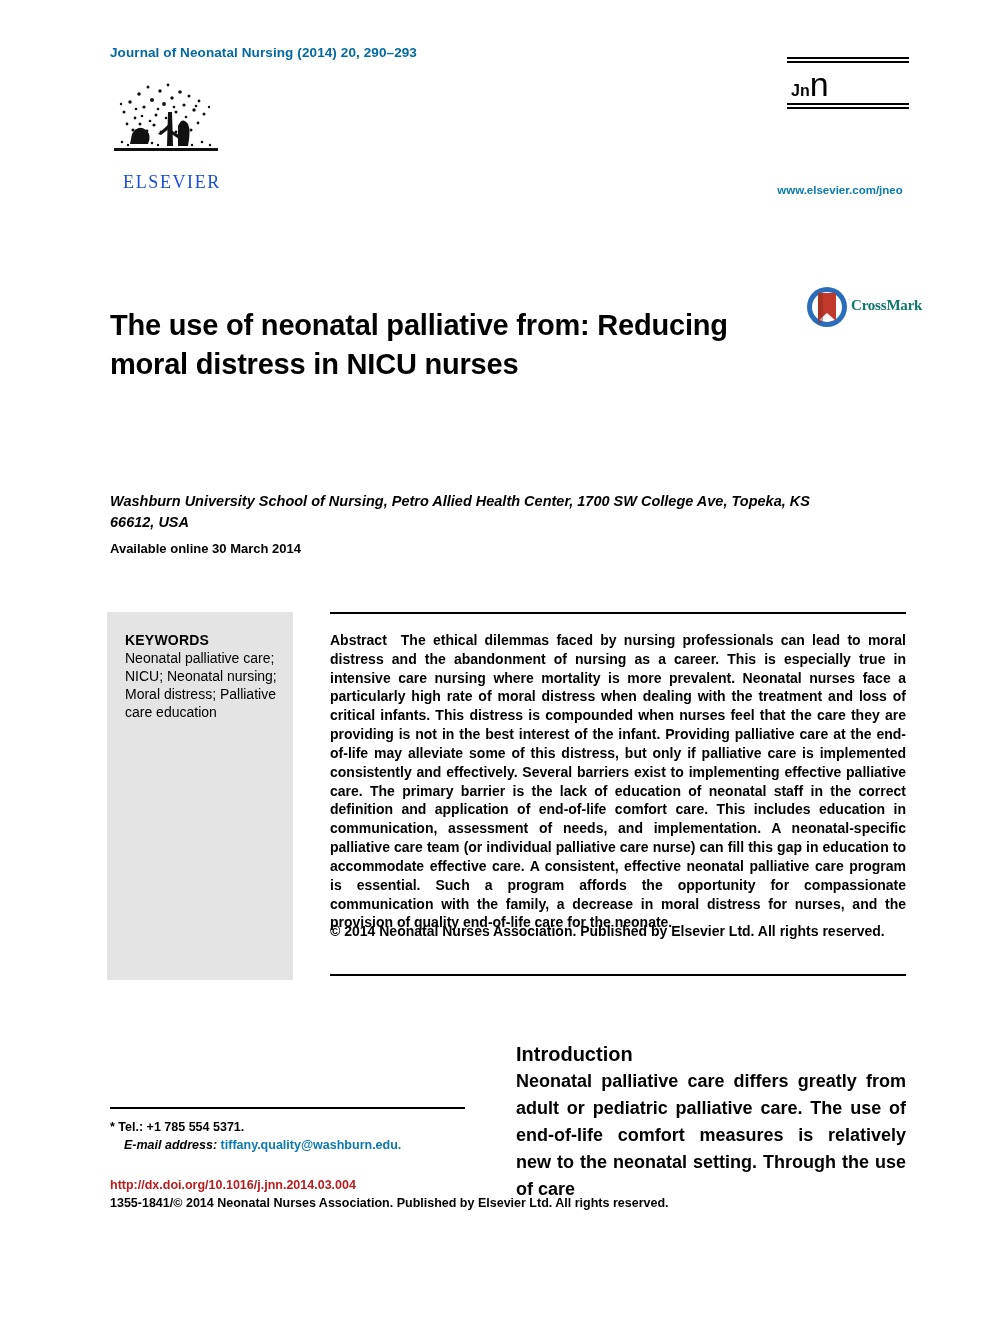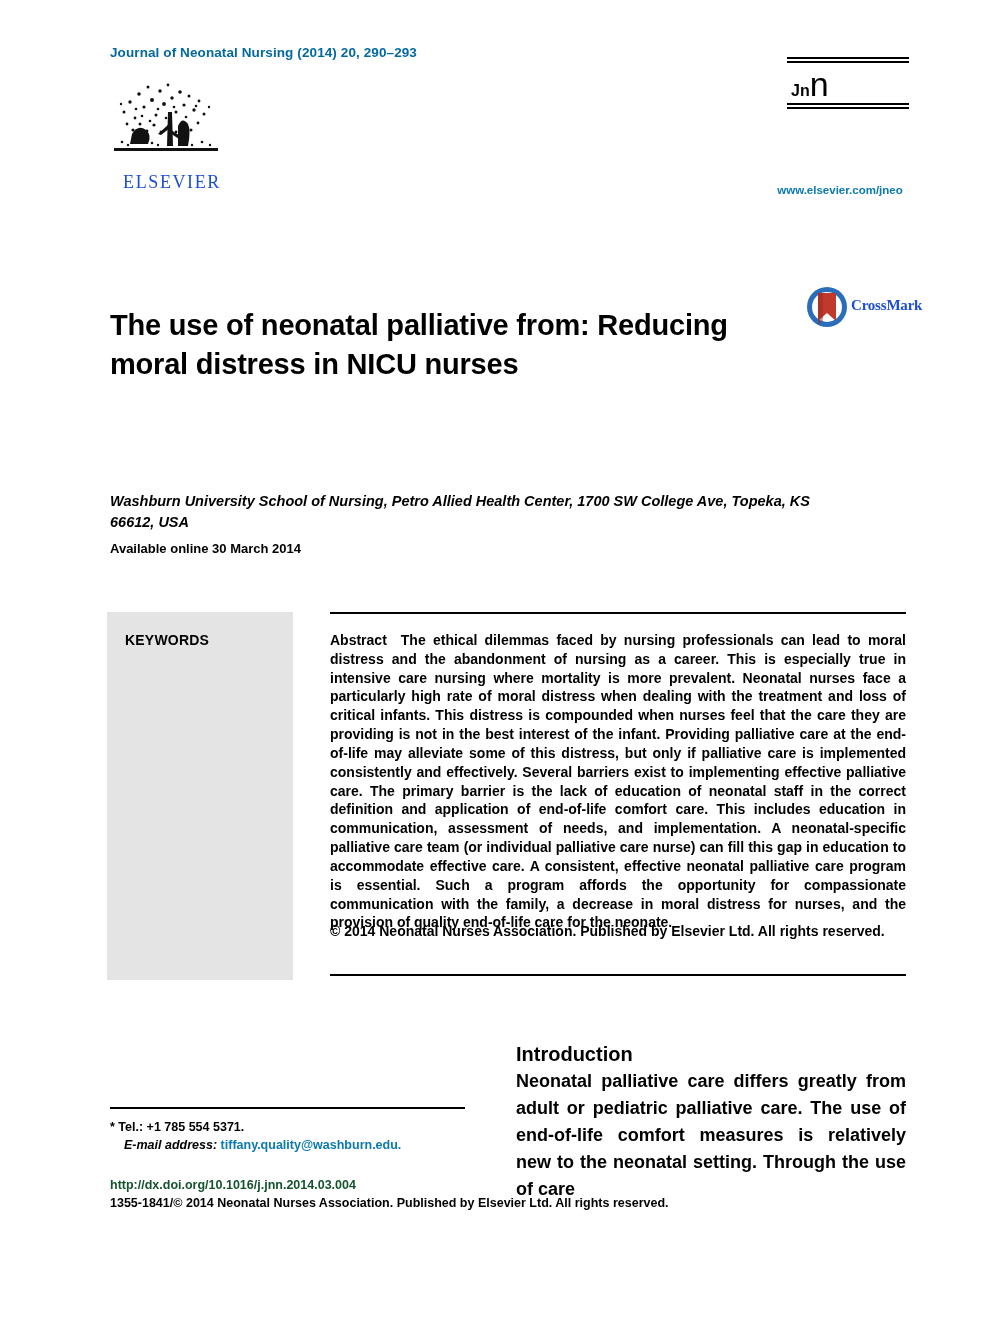--- a/index.html
+++ b/index.html
@@ -103,21 +103,21 @@
     width: 105px;
     height: 45px;
   }
   .crossmark-text {
     position: absolute;
     left: 46px;
     top: 12px;
     font-family: "Liberation Serif", serif;
     font-size: 15px;
     font-weight: bold;
-    color: #1d4ed8;
+    color: #0f766e;
     letter-spacing: -0.2px;
     text-align: right;
   }
 
   .authors {
     position: absolute;
     left: 110px;
     top: 397px;
     width: 700px;
     font-size: 19px;
@@ -248,21 +248,21 @@
     text-decoration: none;
   }
 
   
   .doi {
     position: absolute;
     left: 110px;
     top: 1178px;
     font-size: 12.5px;
     font-weight: bold;
-    color: #14532d;
+    color: #b91c1c;
   }
   .issn-line {
     position: absolute;
     left: 110px;
     top: 1196px;
     font-size: 12.5px;
     font-weight: bold;
     color: #000;
   }
 </style>
@@ -364,20 +364,21 @@
     <span class="crossmark-text">CrossMark</span>
   </div>
 
 
   <div class="affiliation">Washburn University School of Nursing, Petro Allied Health Center, 1700 SW College Ave, Topeka, KS 66612, USA</div>
 
   <div class="avail-online">Available online 30 March 2014</div>
 
   <div class="keywords-box">
     <div class="keywords-heading">KEYWORDS</div>
+    <div class="keywords-list">Neonatal palliative care; NICU; Neonatal nursing; Moral distress; Palliative care education</div>
   </div>
 
   <div class="abstract-rule-top"></div>
   <div class="abstract">
     <span class="abstract-label">Abstract</span><span>The ethical dilemmas faced by nursing professionals can lead to moral distress and the abandonment of nursing as a career. This is especially true in intensive care nursing where mortality is more prevalent. Neonatal nurses face a particularly high rate of moral distress when dealing with the treatment and loss of critical infants. This distress is compounded when nurses feel that the care they are providing is not in the best interest of the infant. Providing palliative care at the end-of-life may alleviate some of this distress, but only if palliative care is implemented consistently and effectively. Several barriers exist to implementing effective palliative care. The primary barrier is the lack of education of neonatal staff in the correct definition and application of end-of-life comfort care. This includes education in communication, assessment of needs, and implementation. A neonatal-specific palliative care team (or individual palliative care nurse) can fill this gap in education to accommodate effective care. A consistent, effective neonatal palliative care program is essential. Such a program affords the opportunity for compassionate communication with the family, a decrease in moral distress for nurses, and the provision of quality end-of-life care for the neonate.</span>
   </div>
   <div class="abstract-copyright">© 2014 Neonatal Nurses Association. Published by Elsevier Ltd. All rights reserved.</div>
   <div class="abstract-rule-bot"></div>
 
   <h2 class="intro-heading">Introduction</h2>

